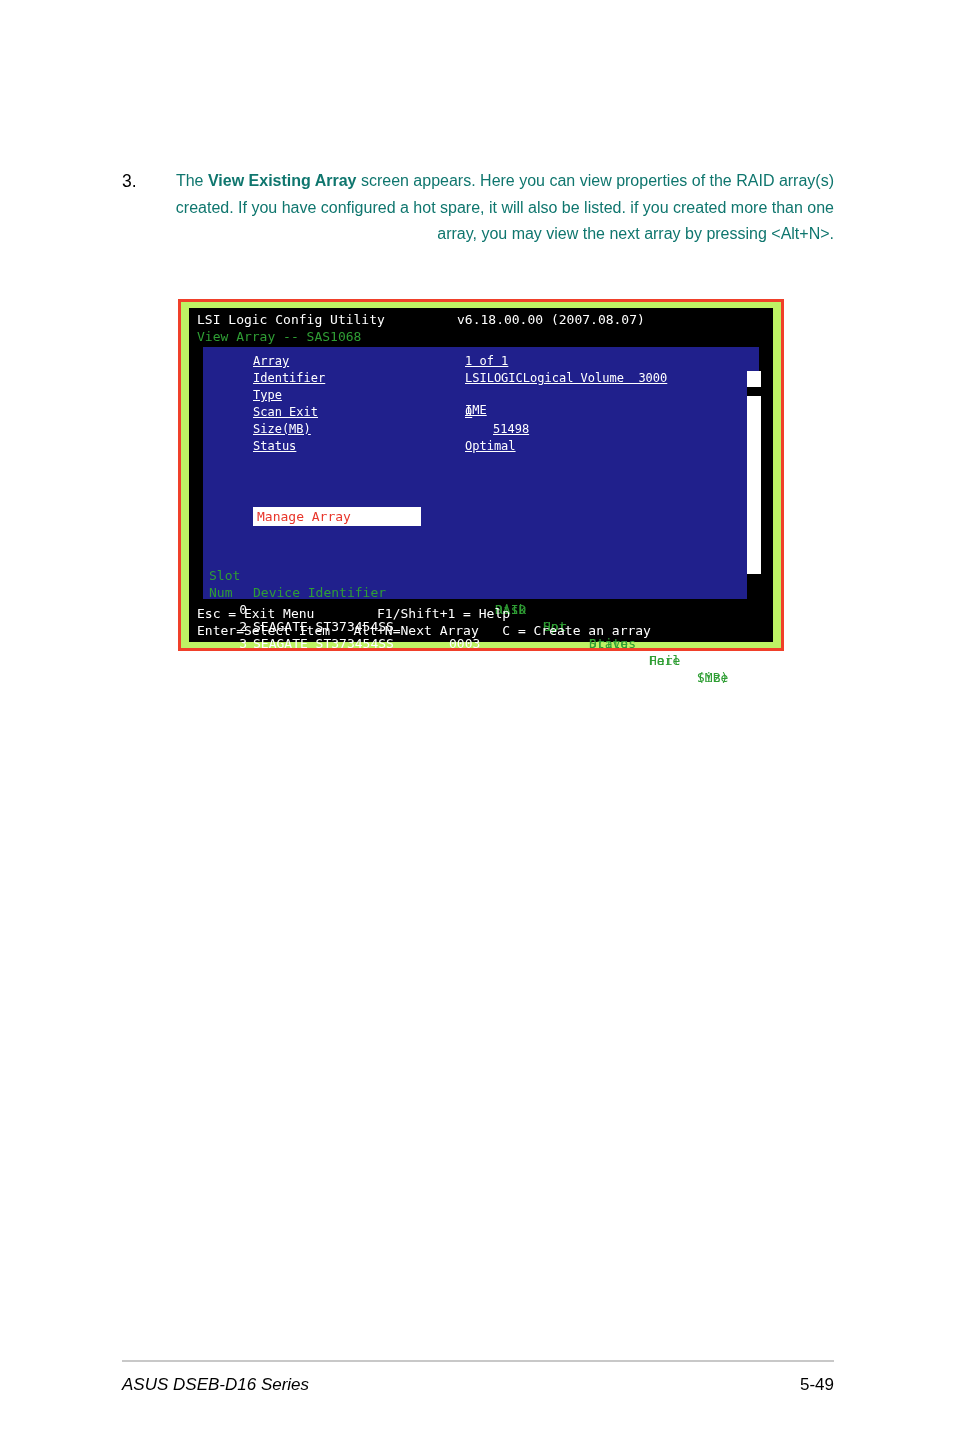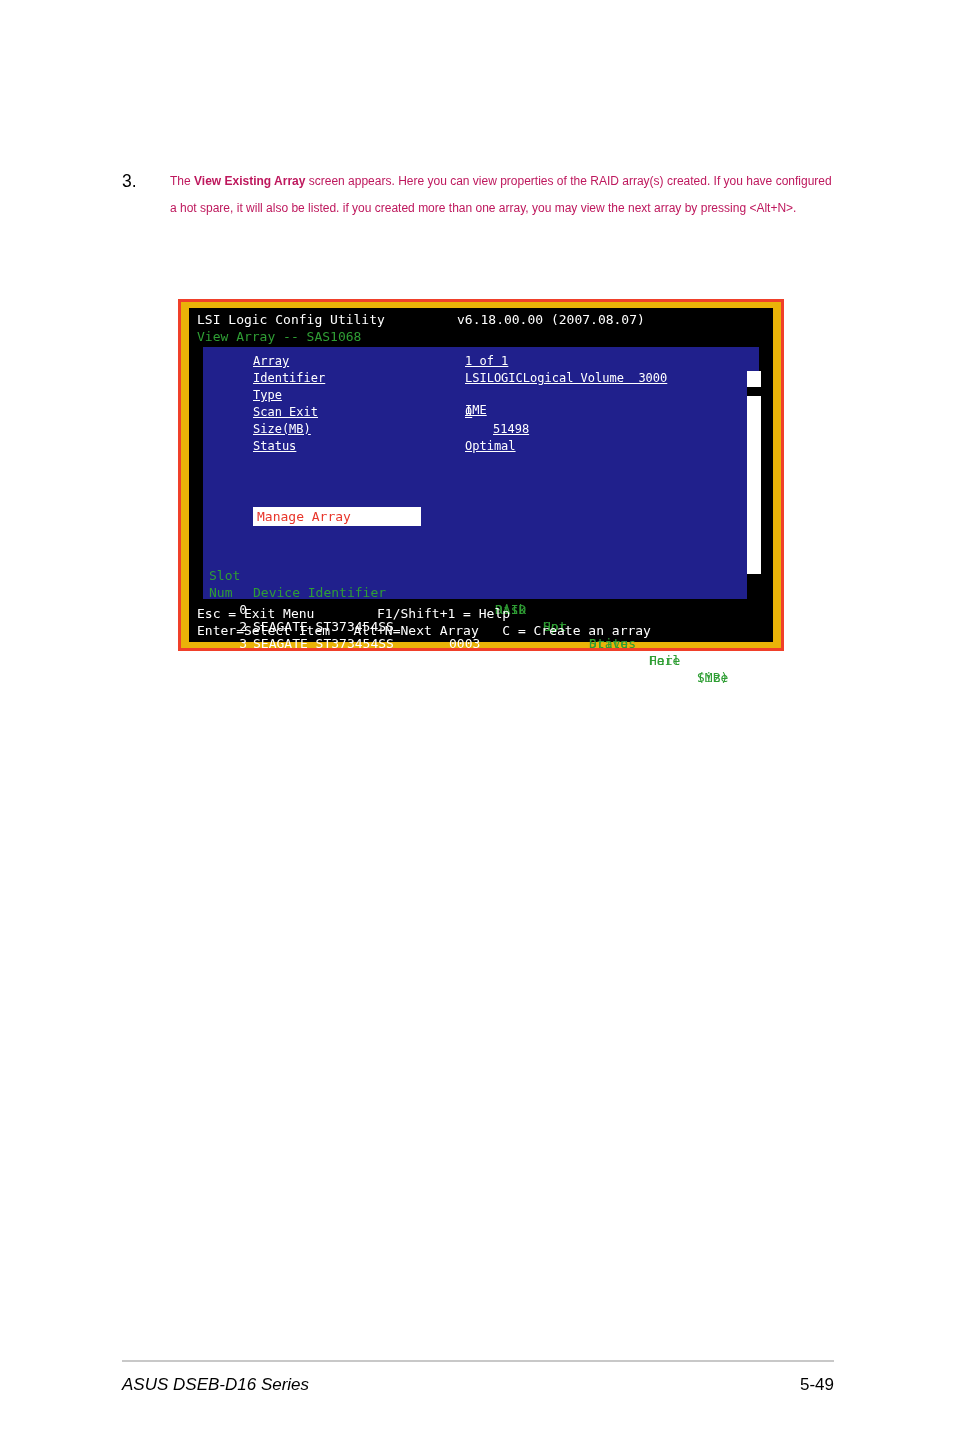--- a/index.html
+++ b/index.html
@@ -28,35 +28,35 @@
   }
   .step-num {
     width: 48px;
     flex: 0 0 48px;
     font-size: 17.5px;
     line-height: 26.5px;
     color: #000;
   }
   .step-text {
     flex: 1 1 auto;
-    font-size: 12px;
+    font-size: 16px;
     line-height: 26.5px;
-    color: #be185d;
-    text-align: left;
+    color: #0f766e;
+    text-align: right;
   }
   .step-text b { font-weight: bold; }
 
   
   .terminal-figure {
     position: absolute;
     left: 178px;
     top: 299px;
     width: 606px;
     height: 352px;
-    background: #eab308;
+    background: #bef264;
     border: 3px solid #f0402a;
     box-sizing: border-box;
     padding: 6px 8px 6px 8px;
     font-family: "DejaVu Sans Mono", "Liberation Mono", monospace;
   }
   .term-inner {
     position: relative;
     width: 100%;
     height: 100%;
     background: #000000;

